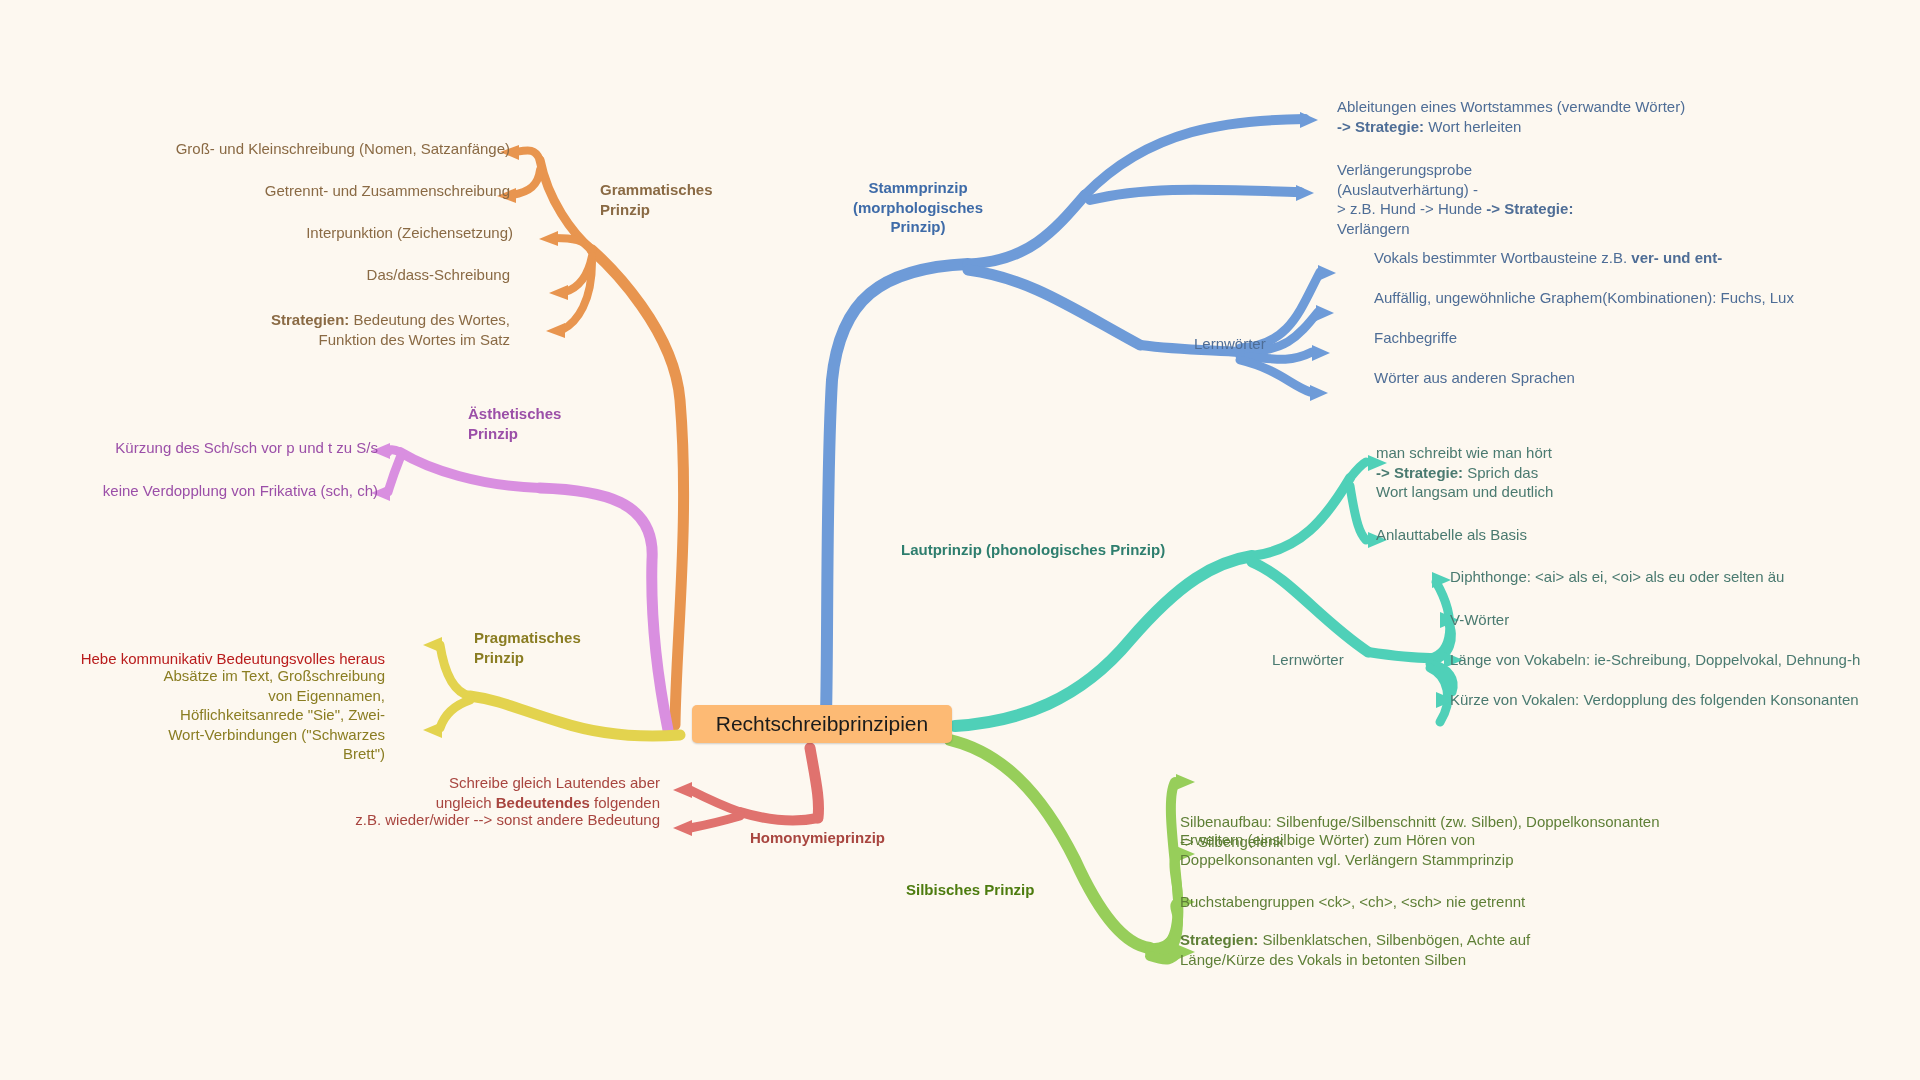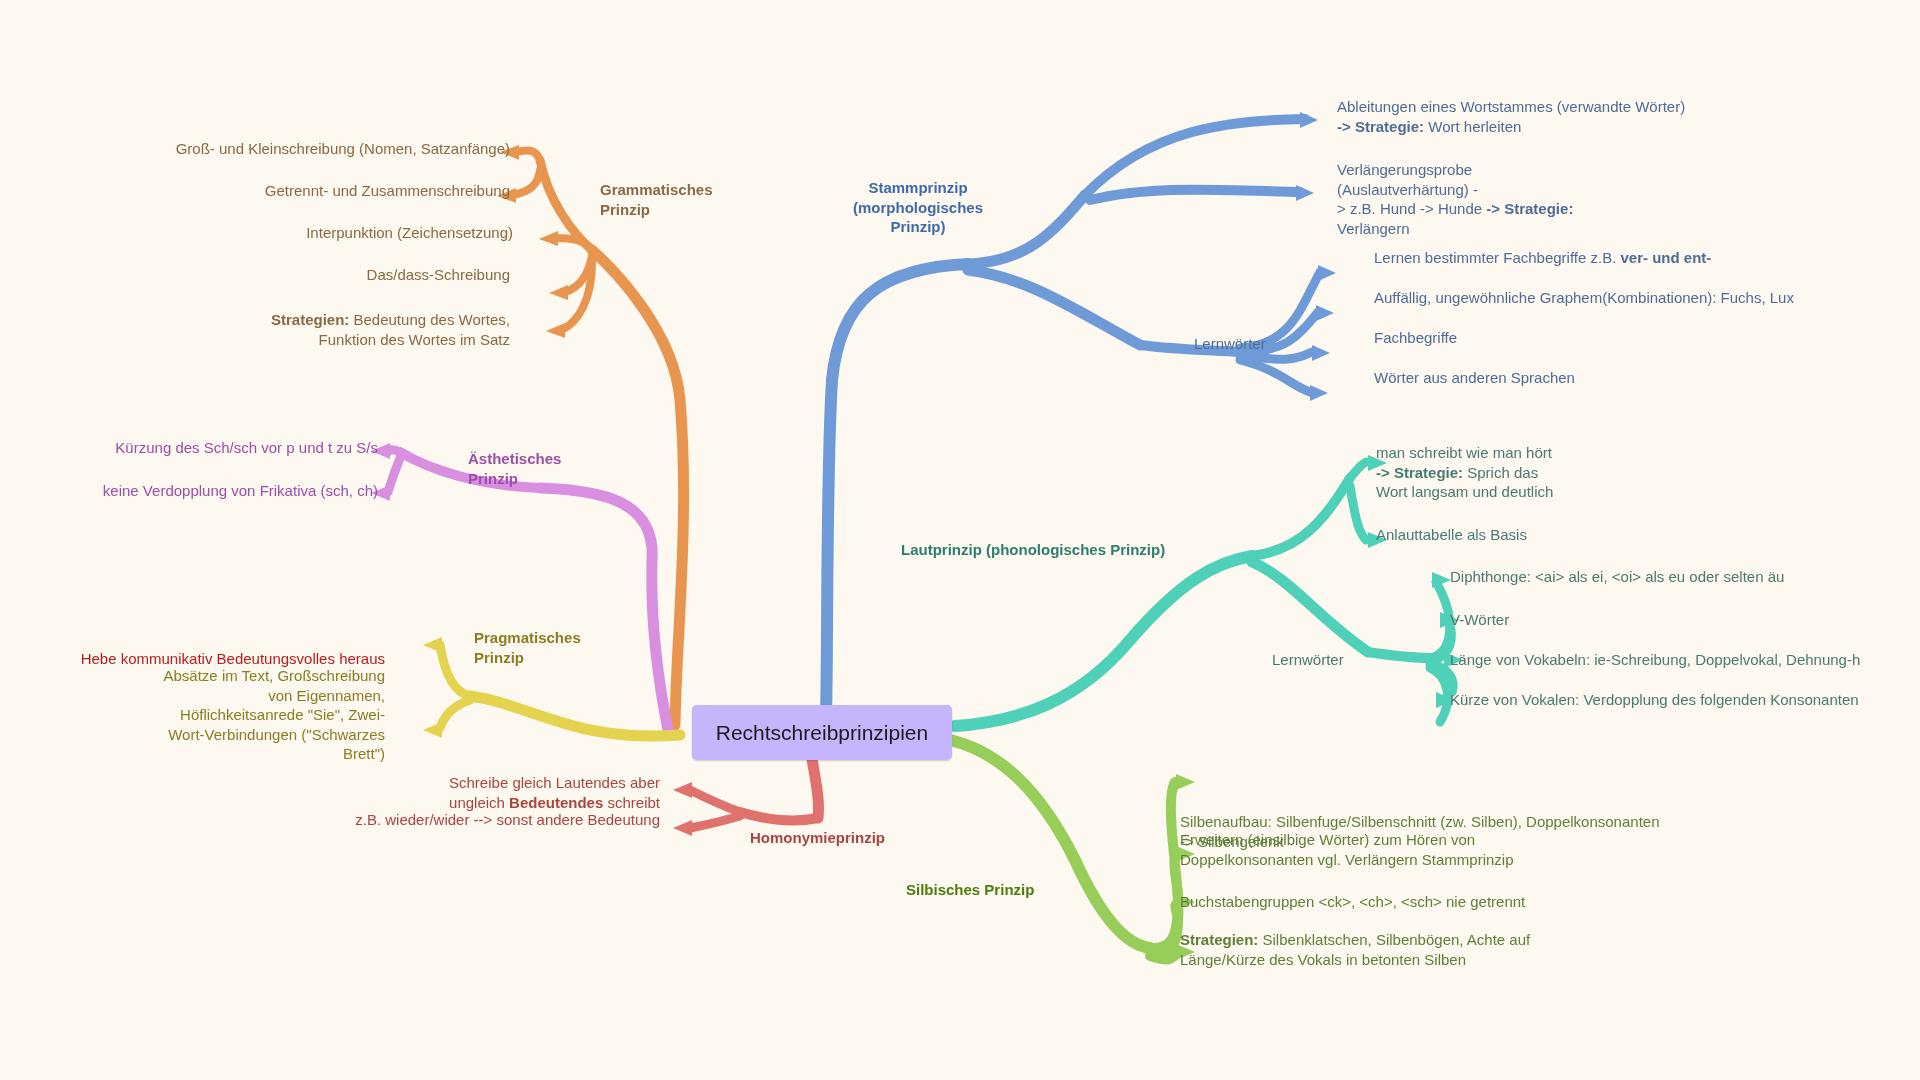--- a/index.html
+++ b/index.html
@@ -18,22 +18,22 @@
   .lvl2{font-size:15px;}
 
   .ta-r{text-align:right;}
   .ta-l{text-align:left;}
   .ta-c{text-align:center;}
 
   
   #center-node{
     position:absolute;
     left:692px;top:705px;
-    width:260px;height:55px;
-    background:#c4b5fd;
+    width:260px;height:38px;
+    background:#fdba74;
     border-radius:5px;
     display:flex;align-items:center;justify-content:center;
     color:#1b1b1b;font-size:21px;
     box-shadow:0 1px 2px rgba(0,0,0,.18);
   }
   .b{font-weight:bold;}
 </style>
 </head>
 <body>
 
@@ -172,50 +172,50 @@
 
   <div class="node lvl2 ta-l" style="left:1337px;top:97px;width:460px;color:#4e6d96;"><span>Ableitungen eines Wortstammes (verwandte Wörter)
 </span><span class="b">-&gt; Strategie:</span><span> Wort herleiten</span></div>
 
   <div class="node lvl2 ta-l" style="left:1337px;top:160px;width:270px;color:#4e6d96;"><span>Verlängerungsprobe (Auslautverhärtung) -
 &gt; z.B. Hund -&gt; Hunde </span><span class="b">-&gt; Strategie:</span><span>
 Verlängern</span></div>
 
   <div class="node lvl2 ta-l" style="left:1194px;top:334px;width:190px;color:#4e6d96;">Lernwörter</div>
 
-  <div class="node lvl2 ta-l" style="left:1374px;top:248px;width:480px;color:#4e6d96;"><span>Lernen bestimmter Fachbegriffe z.B. </span><span class="b">ver- und ent-</span></div>
+  <div class="node lvl2 ta-l" style="left:1374px;top:248px;width:480px;color:#4e6d96;"><span>Vokals bestimmter Wortbausteine z.B. </span><span class="b">ver- und ent-</span></div>
 
   <div class="node lvl2 ta-l" style="left:1374px;top:288px;width:520px;color:#4e6d96;">Auffällig, ungewöhnliche Graphem(Kombinationen): Fuchs, Lux</div>
 
   <div class="node lvl2 ta-l" style="left:1374px;top:328px;width:400px;color:#4e6d96;">Fachbegriffe</div>
 
   <div class="node lvl2 ta-l" style="left:1374px;top:368px;width:420px;color:#4e6d96;">Wörter aus anderen Sprachen</div>
 
-  <div class="node lvl1 ta-l" style="left:468px;top:404px;width:220px;color:#9b4fa8;margin-top:45px;">Ästhetisches
+  <div class="node lvl1 ta-l" style="left:468px;top:404px;width:220px;color:#9b4fa8;">Ästhetisches
 Prinzip</div>
 
   <div class="node lvl2 ta-r" style="left:10px;top:438px;width:368px;color:#9b4fa8;">Kürzung des Sch/sch vor p und t zu S/s</div>
 
   <div class="node lvl2 ta-r" style="left:10px;top:481px;width:368px;color:#9b4fa8;">keine Verdopplung von Frikativa (sch, ch)</div>
 
   <div class="node lvl1 ta-l" style="left:474px;top:628px;width:230px;color:#8a7d22;">Pragmatisches
 Prinzip</div>
 
   <div class="node lvl2 ta-r" style="left:0px;top:649px;width:385px;color:#b91c1c;">Hebe kommunikativ Bedeutungsvolles heraus</div>
 
   <div class="node lvl2 ta-r" style="left:0px;top:666px;width:385px;color:#8a7d22;">Absätze im Text, Großschreibung
 von Eigennamen,
 Höflichkeitsanrede "Sie", Zwei-
 Wort-Verbindungen ("Schwarzes
 Brett")</div>
 
   <div class="node lvl1 ta-l" style="left:750px;top:828px;width:260px;color:#a8453f;">Homonymieprinzip</div>
 
   <div class="node lvl2 ta-r" style="left:280px;top:773px;width:380px;color:#a8453f;"><span>Schreibe gleich Lautendes aber
-ungleich </span><span class="b">Bedeutendes</span><span> schreibt</span></div>
+ungleich </span><span class="b">Bedeutendes</span><span> folgenden</span></div>
 
   <div class="node lvl2 ta-r" style="left:200px;top:810px;width:460px;color:#a8453f;">z.B. wieder/wider --&gt; sonst andere Bedeutung</div>
 
   <div class="node lvl1 ta-l" style="left:876px;top:540px;width:380px;color:#2e7e6e;margin-left:25px;">Lautprinzip (phonologisches Prinzip)</div>
 
   <div class="node lvl2 ta-l" style="left:1376px;top:443px;width:300px;color:#4a7a70;"><span>man schreibt wie man hört
 </span><span class="b">-&gt; Strategie:</span><span> Sprich das
 Wort langsam und deutlich</span></div>
 
   <div class="node lvl2 ta-l" style="left:1376px;top:525px;width:340px;color:#4a7a70;">Anlauttabelle als Basis</div>

